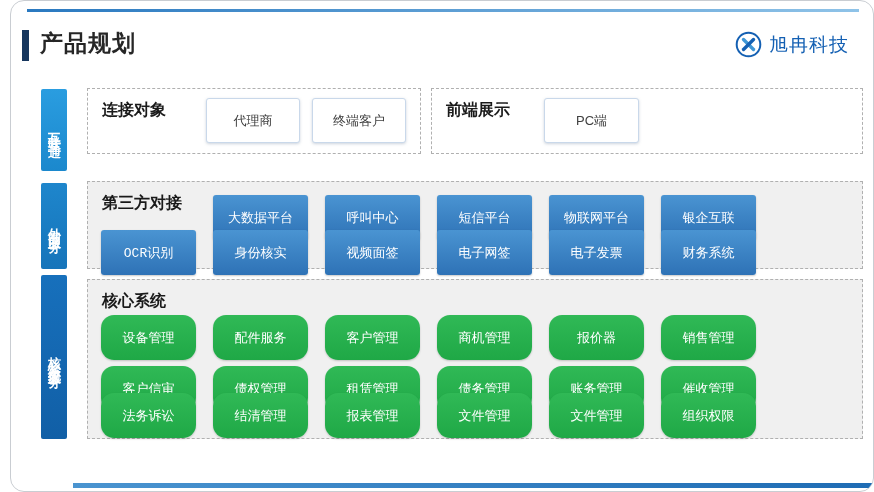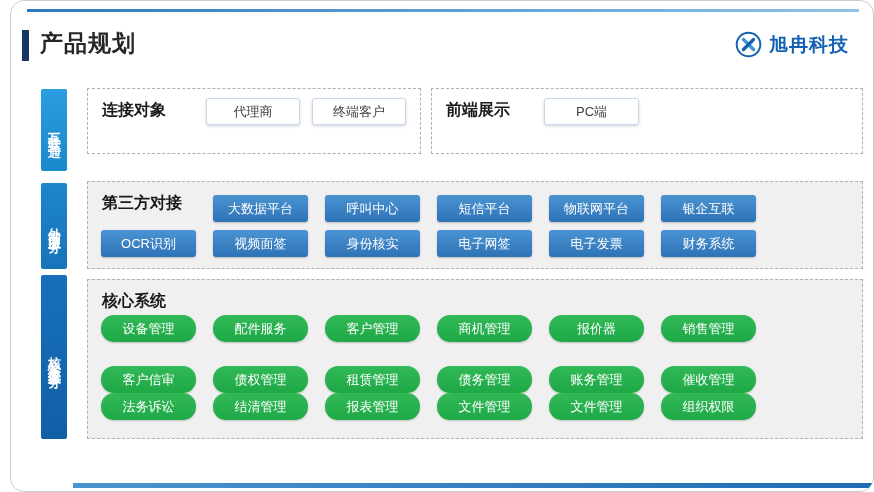--- a/index.html
+++ b/index.html
@@ -11,56 +11,56 @@
   .top-line{position:absolute;left:16px;right:14px;top:8px;height:3px;
             background:linear-gradient(90deg,#2a79c0,#8fc3e8);}
   .bottom-line{position:absolute;left:62px;right:0;bottom:3px;height:5px;
             background:linear-gradient(90deg,#4a94d0,#1f6cb4);}
 
   .header{position:absolute;left:0;top:24px;right:0;height:40px;}
   .title-accent{position:absolute;left:11px;top:5px;width:7px;height:31px;background:#17375e;}
   .page-title{position:absolute;left:29px;top:3px;margin:0;font-size:23px;font-weight:bold;
               color:#262626;letter-spacing:1px;}
   .logo{position:absolute;right:24px;top:6px;display:flex;align-items:center;gap:7px;}
-  .logo-text{font-size:19px;font-weight:bold;color:#1460b3;letter-spacing:1px;}
+  .logo-text{font-size:19px;font-weight:normal;color:#1460b3;letter-spacing:1px;}
 
   .side-tab{position:absolute;left:30px;width:26px;color:#fff;font-size:13px;font-weight:bold;
             writing-mode:vertical-rl;text-orientation:upright;letter-spacing:4px;
             display:flex;align-items:center;justify-content:center;border-radius:2px;}
   .tab1{top:88px;height:82px;background:linear-gradient(180deg,#2a9de0,#1b88cd);}
   .tab2{top:182px;height:86px;background:linear-gradient(180deg,#1e86cc,#1674ba);}
   .tab3{top:274px;height:164px;background:linear-gradient(180deg,#1770bc,#115fa6);}
 
   .section{position:absolute;border:1px dashed #b0b0b0;box-sizing:border-box;}
   .sec-white{background:#ffffff;}
   .sec-gray{background:#f0f0f0;padding-left:15px;}
   .sec-connection{left:76px;top:87px;width:334px;height:66px;}
   .sec-frontend{left:420px;top:87px;width:432px;height:66px;text-align:right;}
   .sec-third{left:76px;top:180px;width:776px;height:88px;}
   .sec-core{left:76px;top:278px;width:776px;height:160px;}
 
   .sec-label{position:absolute;left:14px;top:11px;font-size:16px;font-weight:bold;color:#1a1a1a;}
 
-  .chip{width:95px;height:27px;display:flex;align-items:center;justify-content:center;
+  .chip{width:95px;height:45px;display:flex;align-items:center;justify-content:center;
         font-size:13px;border-radius:3px;box-sizing:border-box;white-space:nowrap;}
   .chip-row{position:absolute;display:flex;gap:17px;}
   .white .chip, .chip.white{background:#ffffff;border:1px solid #c9d8ea;color:#404040;
         box-shadow:0 1px 3px rgba(110,130,155,.35);}
   .blue .chip, .chip.blue{background:linear-gradient(180deg,#4a94d2,#2e72b6);color:#ffffff;
         box-shadow:0 1px 2px rgba(0,0,0,.22);}
   .green .chip, .chip.green{background:linear-gradient(180deg,#30b956,#1fa846);color:#ffffff;
         box-shadow:0 1px 2px rgba(0,0,0,.2);border-radius:13px;}
 
   
   .row-conn{left:118px;top:9px;gap:12px;}
   .row-conn .chip{width:94px;}
   .row-front{left:112px;top:9px;gap:19px;}
   .row-front .chip{width:95px;}
   .tp-row1{left:125px;top:13px;}
-  .tp-row2{left:13px;top:48px;}
+  .tp-row2{left:13px;top:48px;font-family:Liberation Mono, monospace;}
   .core-row1{left:13px;top:35px;}
   .core-row2{left:13px;top:86px;}
   .core-row3{left:13px;top:113px;}
 </style>
 </head>
 <body>
 
 <div class="slide">
 
   <div class="top-line"></div>
@@ -101,22 +101,22 @@
     <div class="sec-label">第三方对接</div>
     <div class="chip-row tp-row1 blue">
         <div class="chip blue">大数据平台</div>
         <div class="chip blue">呼叫中心</div>
         <div class="chip blue">短信平台</div>
         <div class="chip blue">物联网平台</div>
         <div class="chip blue">银企互联</div>
       </div>
     <div class="chip-row tp-row2 blue">
         <div class="chip blue">OCR识别</div>
+        <div class="chip blue">身份核实</div>
         <div class="chip blue">视频面签</div>
-        <div class="chip blue">身份核实</div>
         <div class="chip blue">电子网签</div>
         <div class="chip blue">电子发票</div>
         <div class="chip blue">财务系统</div>
       </div>
   </div>
 
   <div class="section sec-gray sec-core">
     <div class="sec-label">核心系统</div>
     <div class="chip-row core-row1 green">
         <div class="chip green">设备管理</div>

